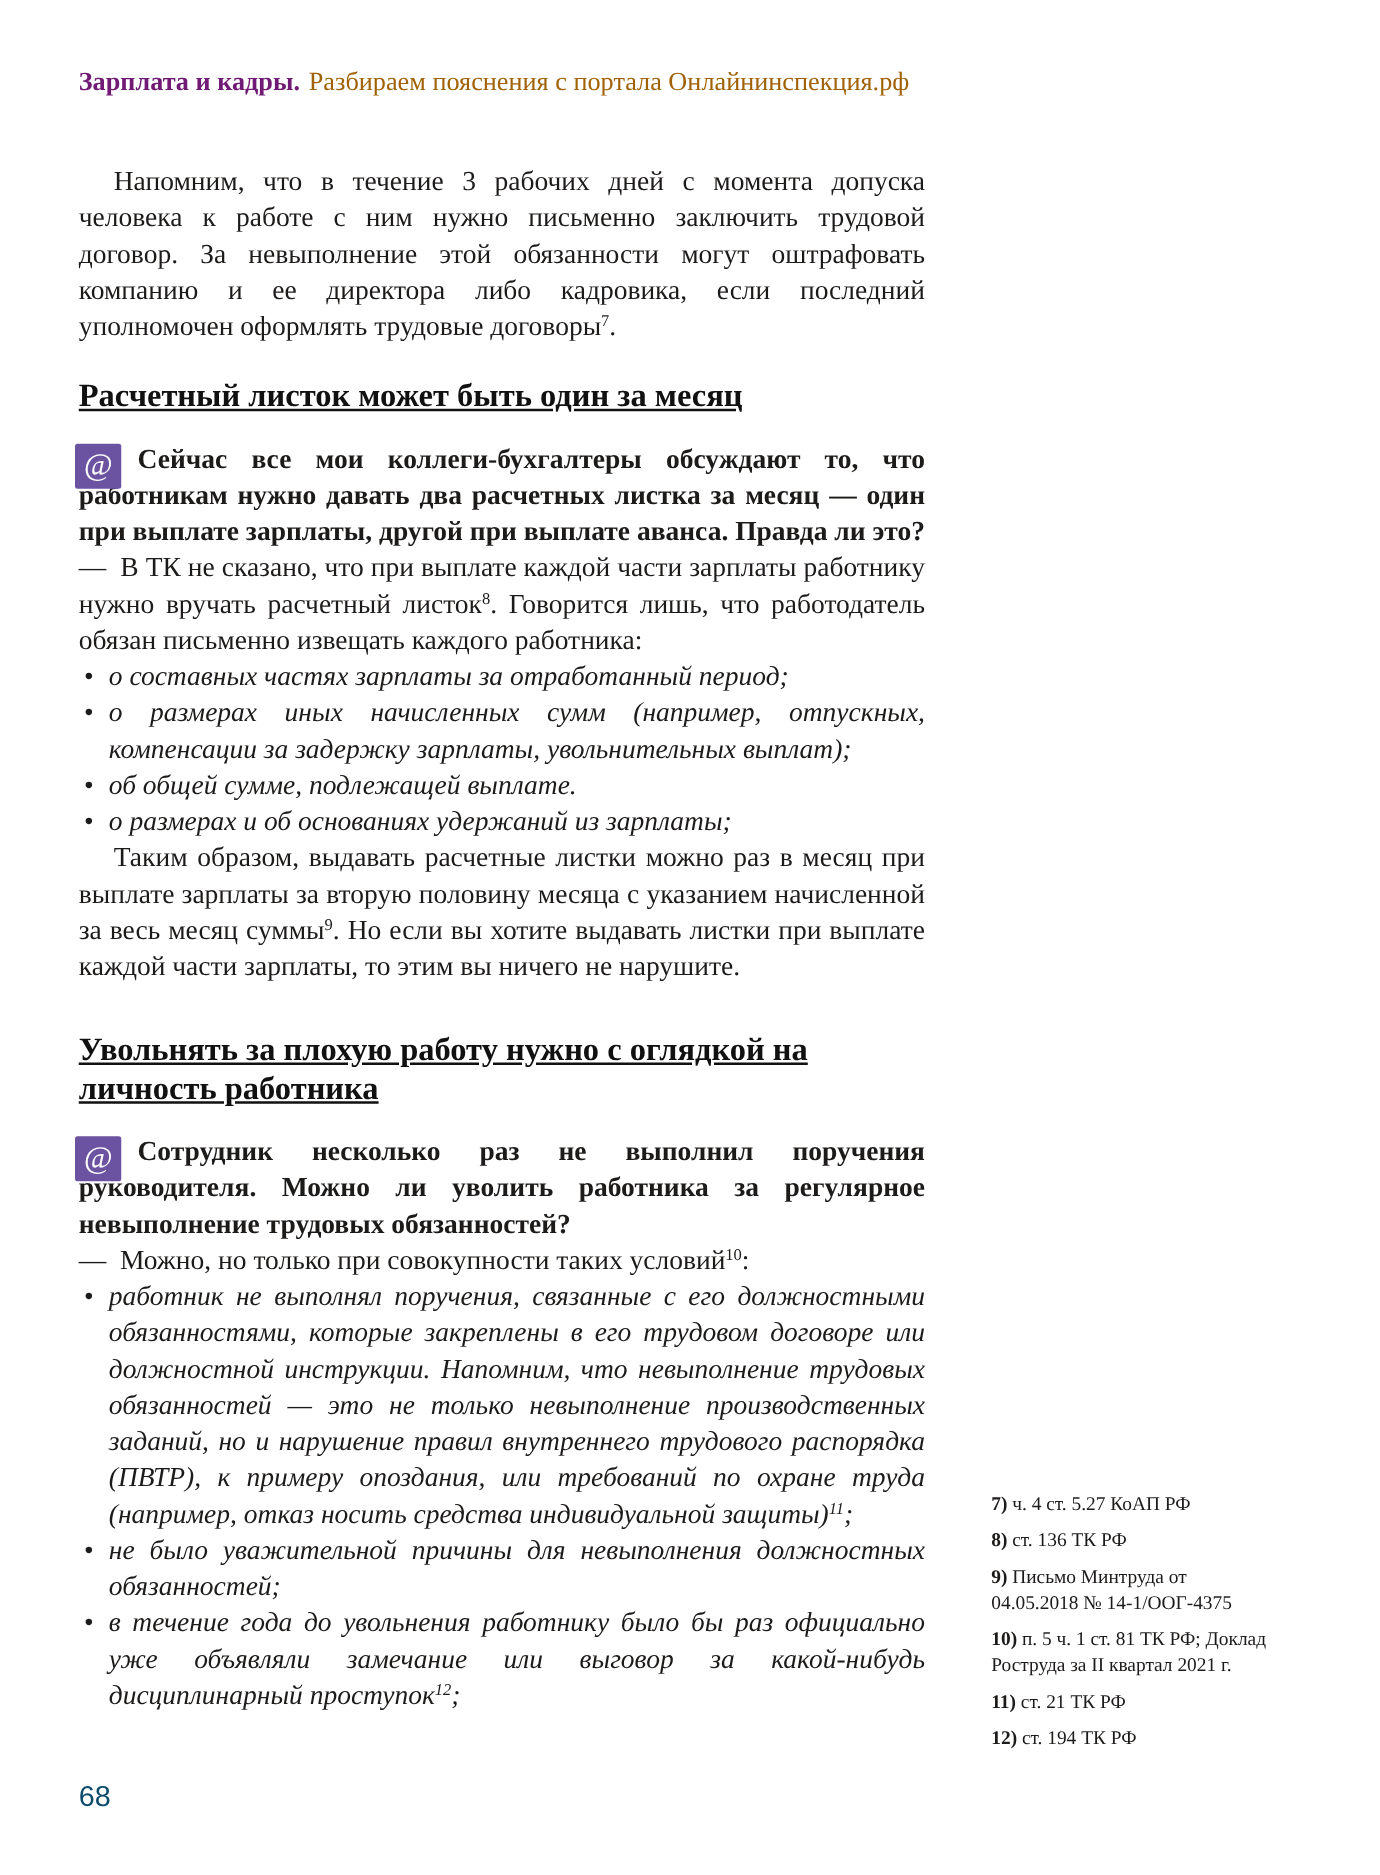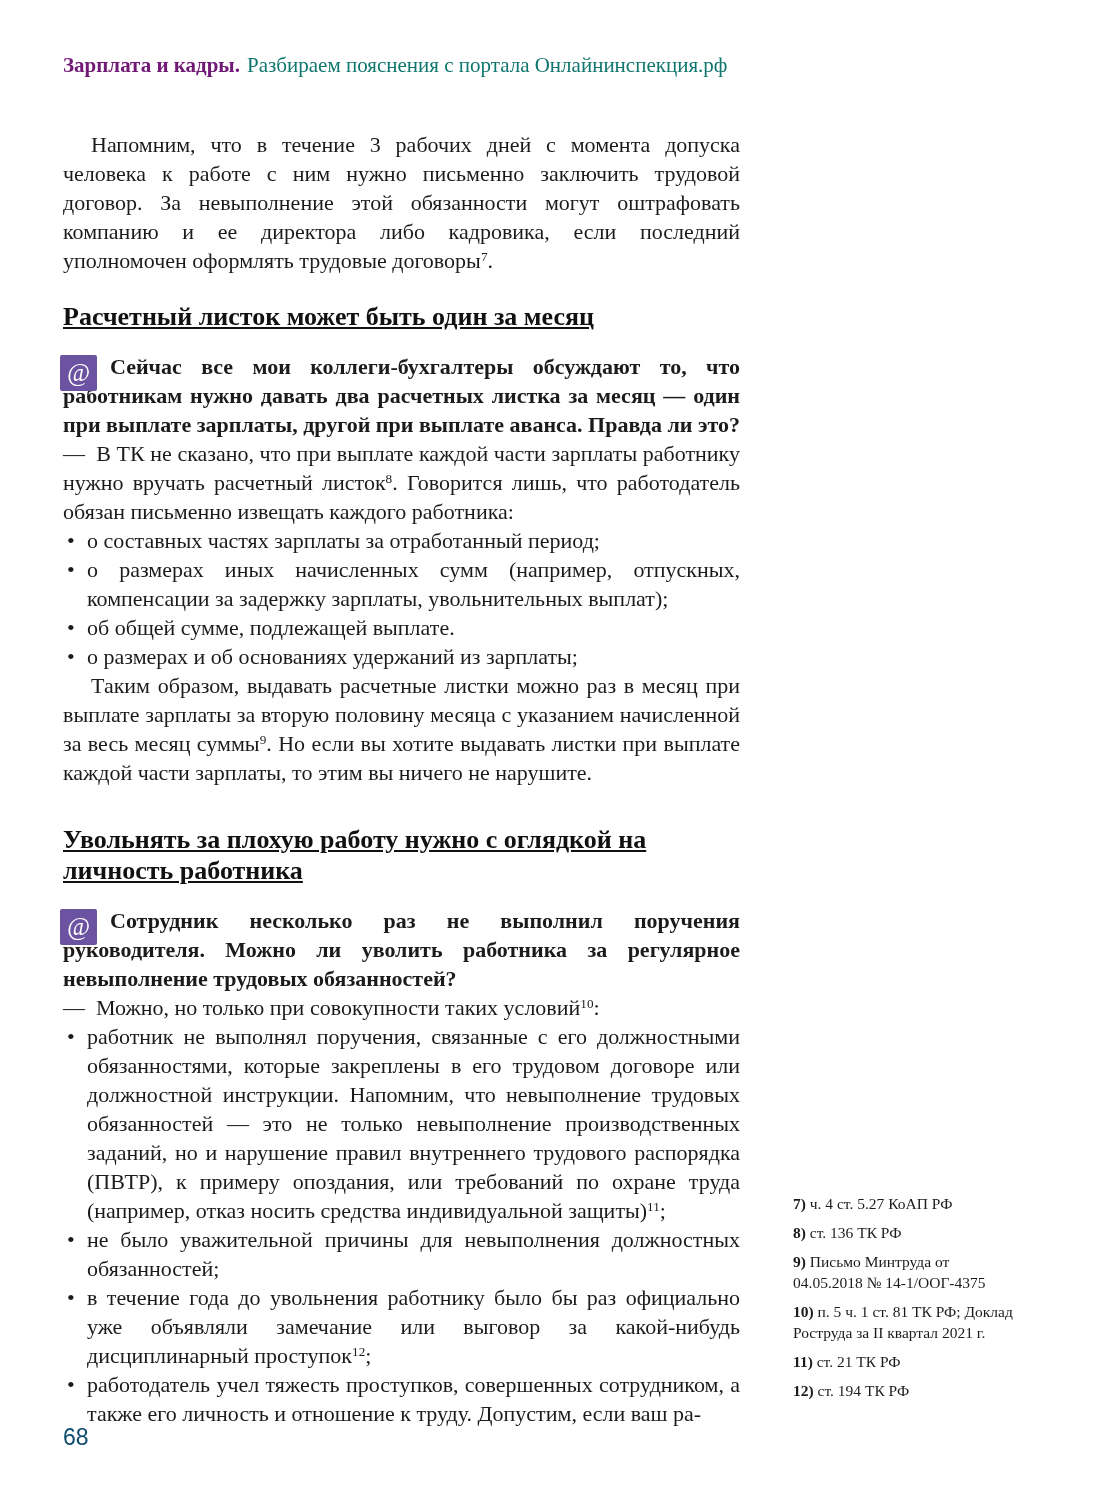--- a/index.html
+++ b/index.html
@@ -17,21 +17,21 @@
   
   .running-head {
     position: absolute;
     left: 63px;
     top: 52px;
     font-size: 21px;
     line-height: 26px;
     white-space: nowrap;
   }
   .rh-brand { font-weight: bold; color: #701a75; }
-  .rh-sub   { color: #0f766e; margin-left: 7px; }
+  .rh-sub   { color: #a16207; margin-left: 7px; }
 
   
   .column {
     position: absolute;
     left: 63px;
     top: 130px;
     width: 677px;
     font-size: 22px;
     line-height: 29px;
     text-align: justify;
@@ -65,21 +65,21 @@
     color: #ffffff;
     font-style: italic;
     font-size: 25px;
     line-height: 35px;
     text-align: center;
     text-indent: 0;
     border-radius: 2px;
     font-weight: normal;
   }
 
-  ul.bullets { list-style: none; }
+  ul.bullets { list-style: none; font-style: italic; }
   ul.bullets li {
     position: relative;
     padding-left: 24px;
   }
   ul.bullets li::before {
     content: "\2022";
     position: absolute;
     left: 4px;
     top: 0;
   }
@@ -145,21 +145,20 @@
     <h2 class="sec-title sec-title-2">Увольнять за плохую работу нужно с оглядкой на личность работника</h2>
 
     <p class="question"><span class="at-icon">@</span><span>Сотрудник несколько раз не выполнил поручения руководителя. Можно ли уволить работника за регулярное невыполнение трудовых обязанностей?</span></p>
 
     <p><span>—&nbsp; Можно, но только при совокупности таких условий</span><sup class="fnref">10</sup><span>:</span></p>
 
     <ul class="bullets">
       <li><span>работник не выполнял поручения, связанные с его должностными обязанностями, которые закреплены в его трудовом договоре или должностной инструкции. Напомним, что невыполнение трудовых обязанностей — это не только невыполнение производственных заданий, но и нарушение правил внутреннего трудового распорядка (ПВТР), к примеру опоздания, или требований по охране труда (например, отказ носить средства индивидуальной защиты)</span><sup class="fnref">11</sup><span>;</span></li>
       <li><span>не было уважительной причины для невыполнения должностных обязанностей;</span></li>
       <li><span>в течение года до увольнения работнику было бы раз официально уже объявляли замечание или выговор за какой-нибудь дисциплинарный проступок</span><sup class="fnref">12</sup><span>;</span></li>
-      <li><span>работодатель учел тяжесть проступков, совершенных сотрудником, а также его личность и отношение к труду. Допустим, если ваш ра-</span></li>
     </ul>
 
   </main>
 
   <aside class="footnotes">
     <p class="fn"><b>7)</b> <span>ч. 4 ст. 5.27 КоАП РФ</span></p>
     <p class="fn"><b>8)</b> <span>ст. 136 ТК РФ</span></p>
     <p class="fn"><b>9)</b> <span>Письмо Минтруда от 04.05.2018 № 14-1/ООГ-4375</span></p>
     <p class="fn"><b>10)</b> <span>п. 5 ч. 1 ст. 81 ТК РФ; Доклад Роструда за II квартал 2021 г.</span></p>
     <p class="fn"><b>11)</b> <span>ст. 21 ТК РФ</span></p>

